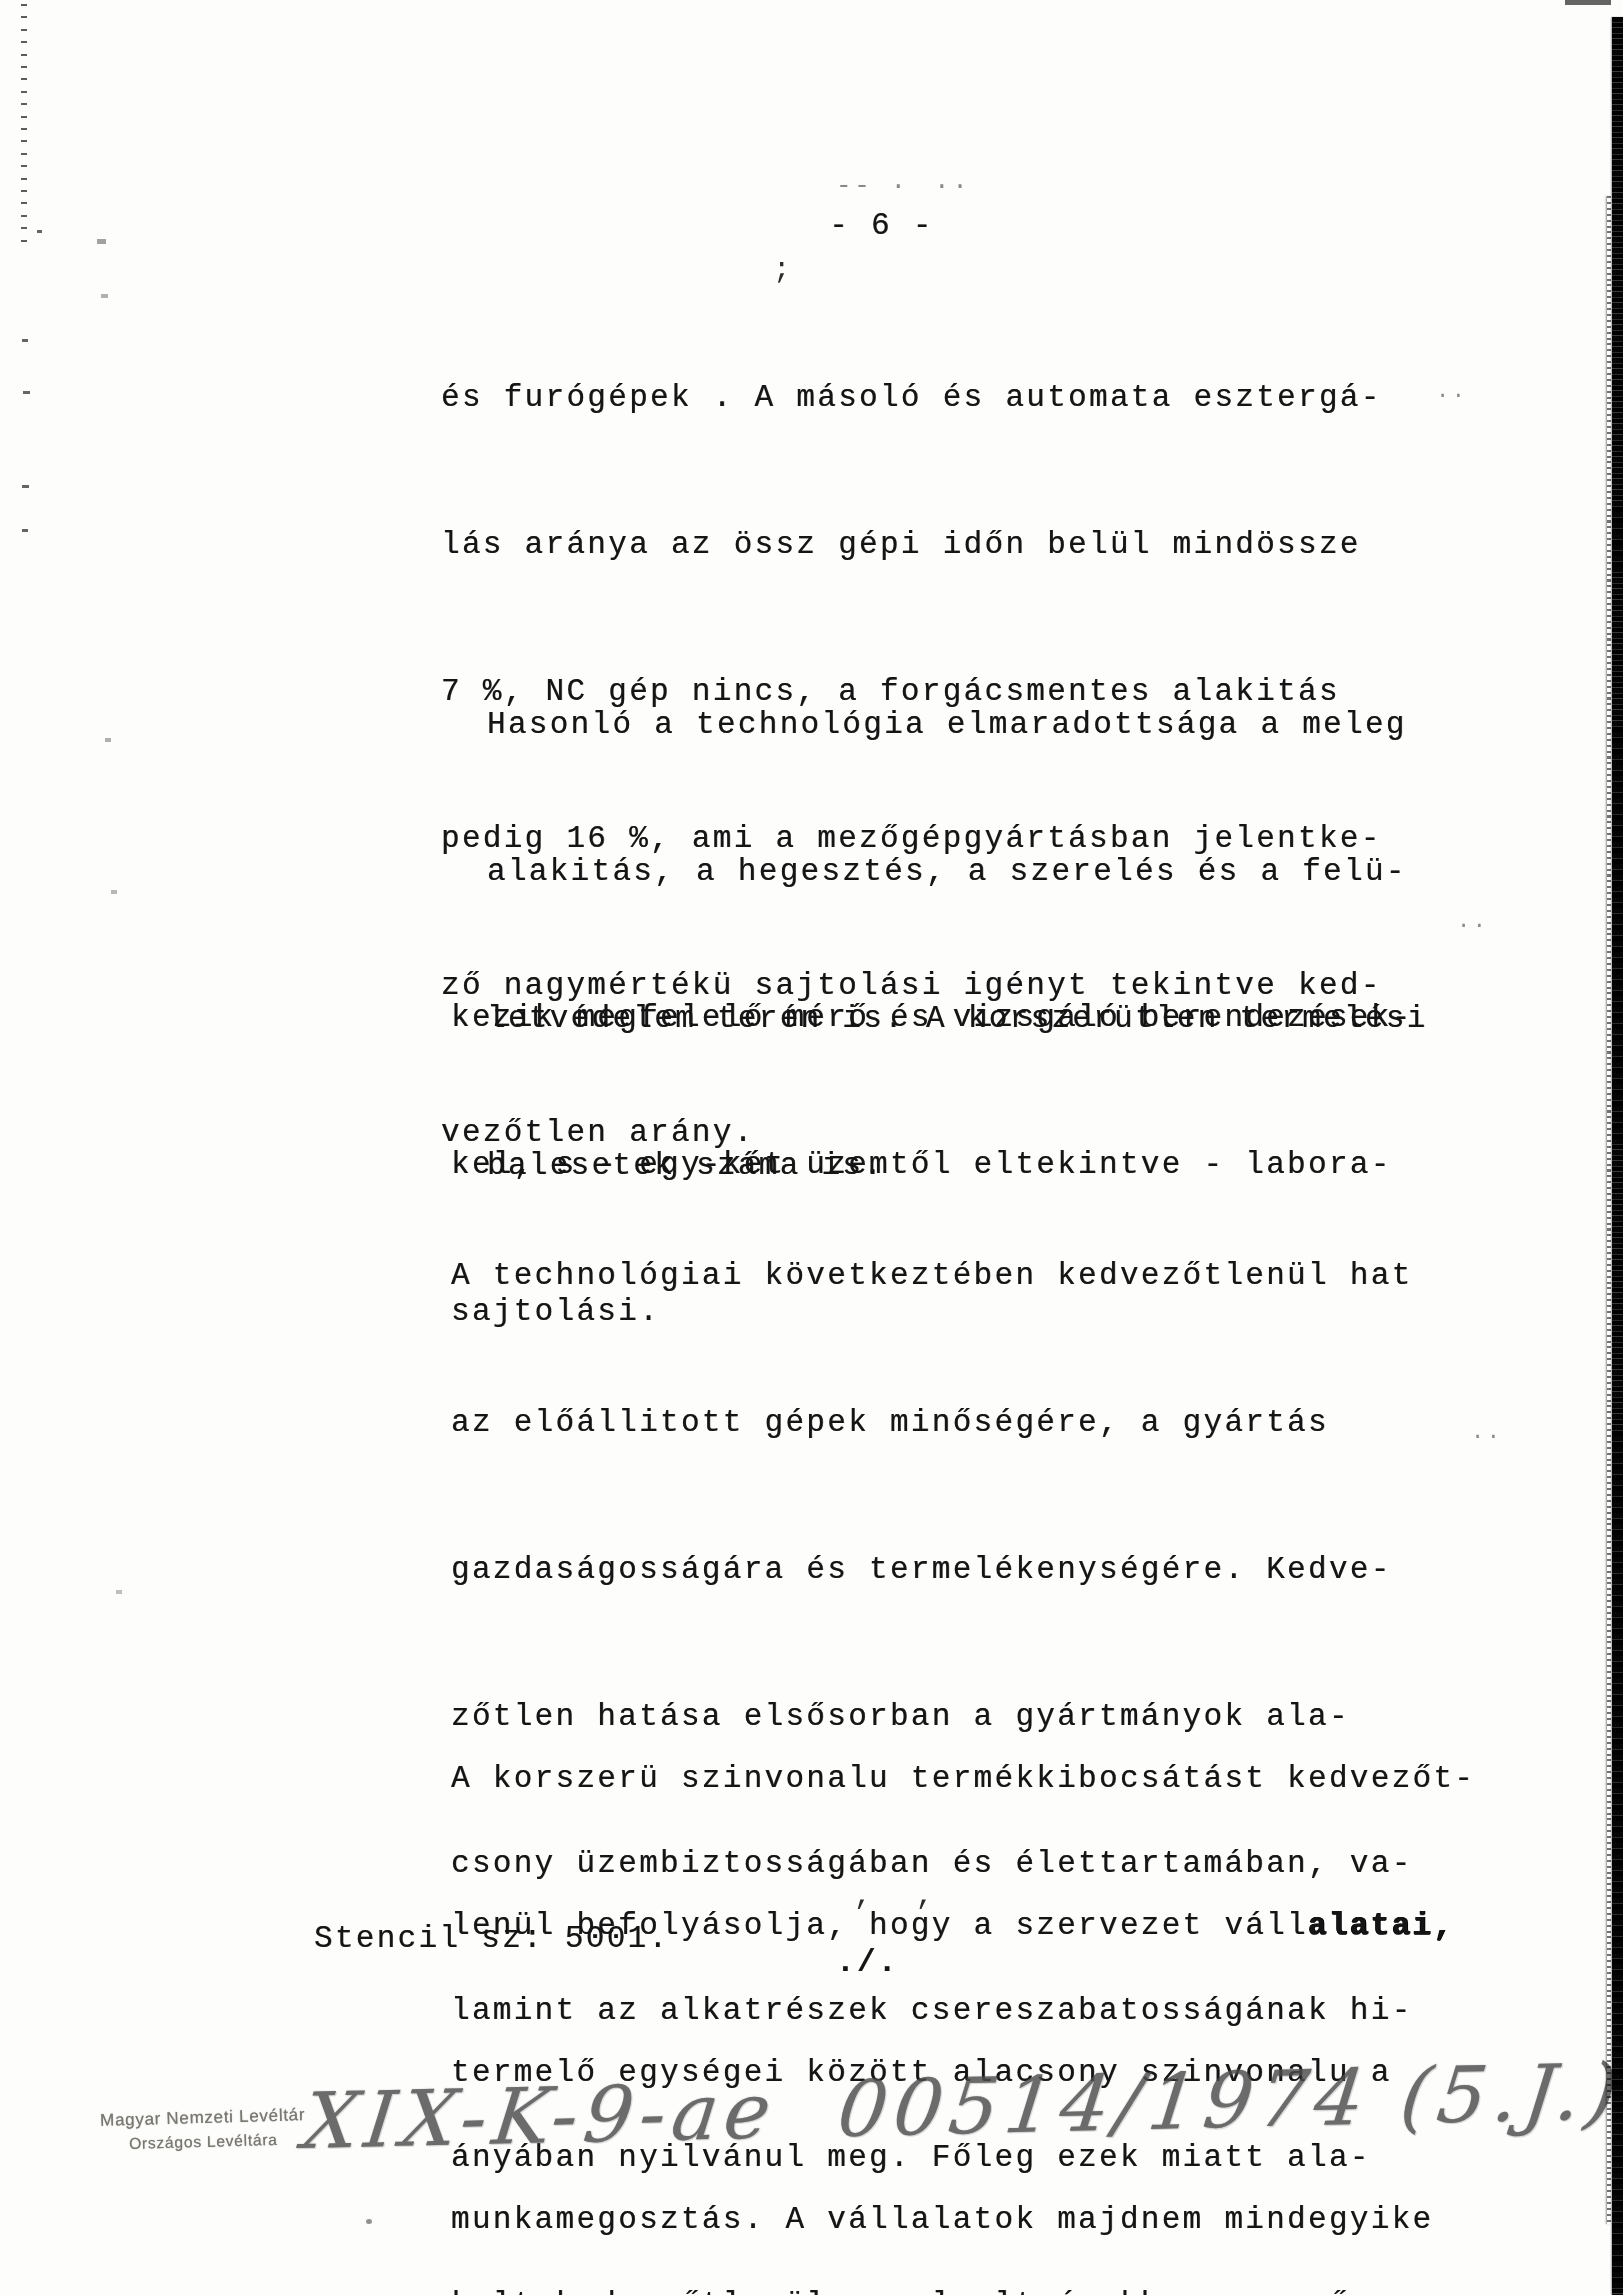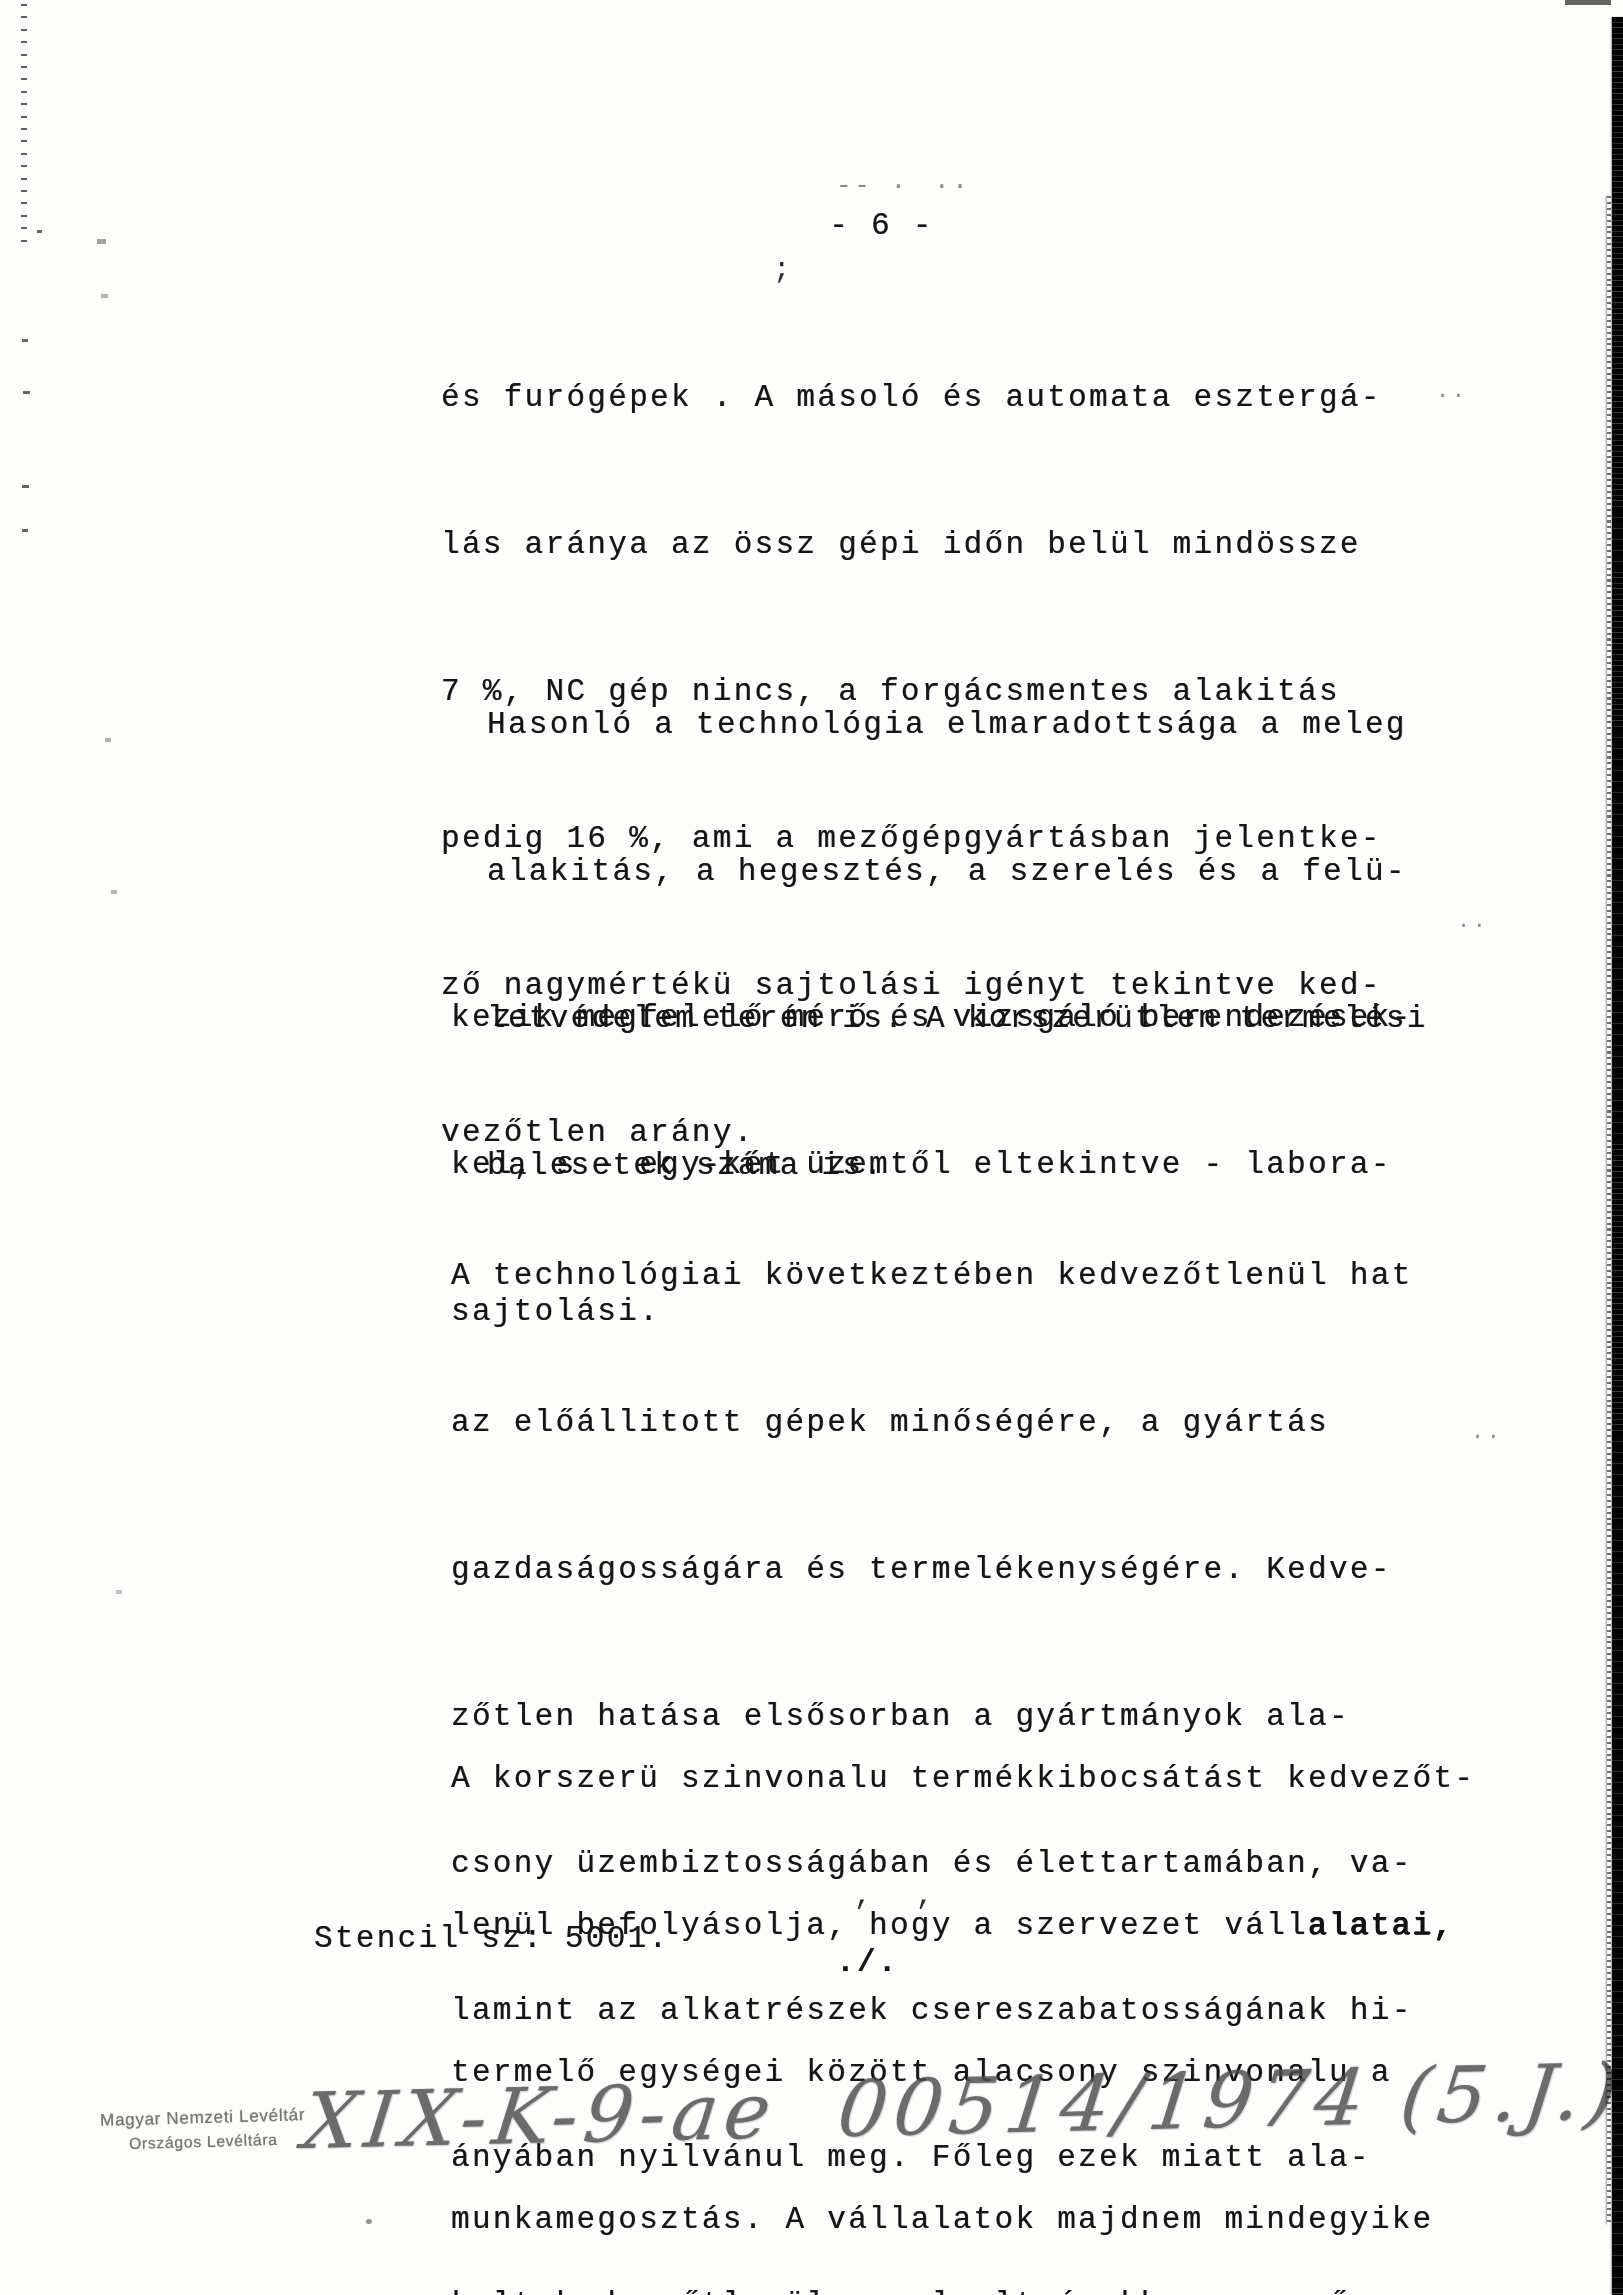--- a/index.html
+++ b/index.html
@@ -21,21 +21,21 @@
     position: absolute;
     font-size: 31px;
     line-height: 49px;
     letter-spacing: 2.3px;
     white-space: pre;
     color: #151515;
     text-shadow: 0.4px 0.4px 0 rgba(10,10,10,0.45), -0.2px 0 0 rgba(10,10,10,0.25);
   }
   .typed .line { height: 49px; }
   .overtyped {
-    font-weight: normal;
+    font-weight: bold;
     text-shadow: 0.8px 0 0 #000, -0.5px 0 0 #000, 0 0.5px 0 rgba(0,0,0,.8);
   }
   .pagenum { text-align: center; }
   .artifact {
     position: absolute;
     color: #2c2c2c;
     font-size: 26px;
     letter-spacing: 2.6px;
     white-space: pre;
   }

